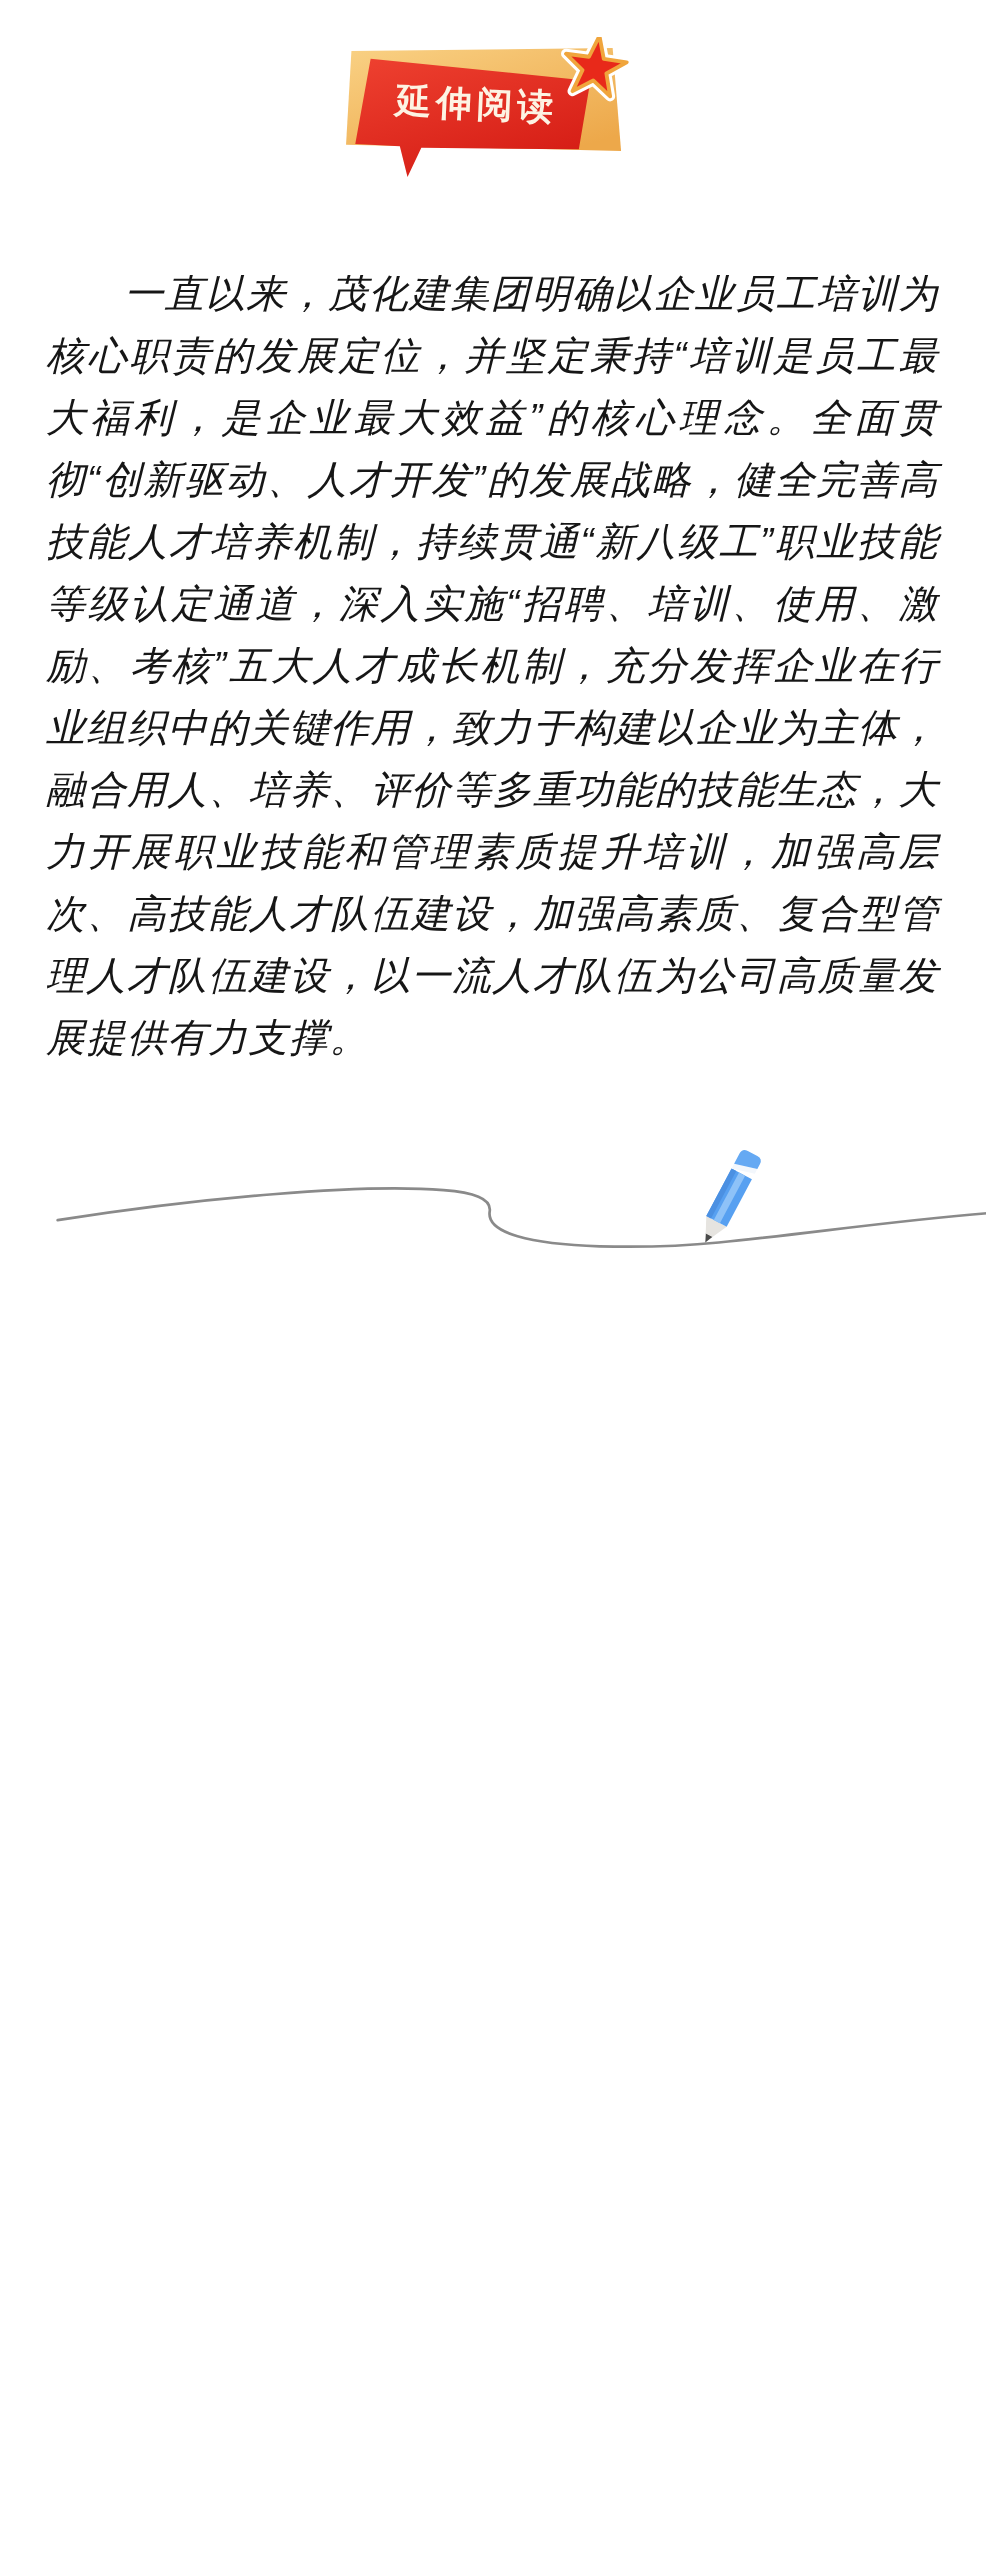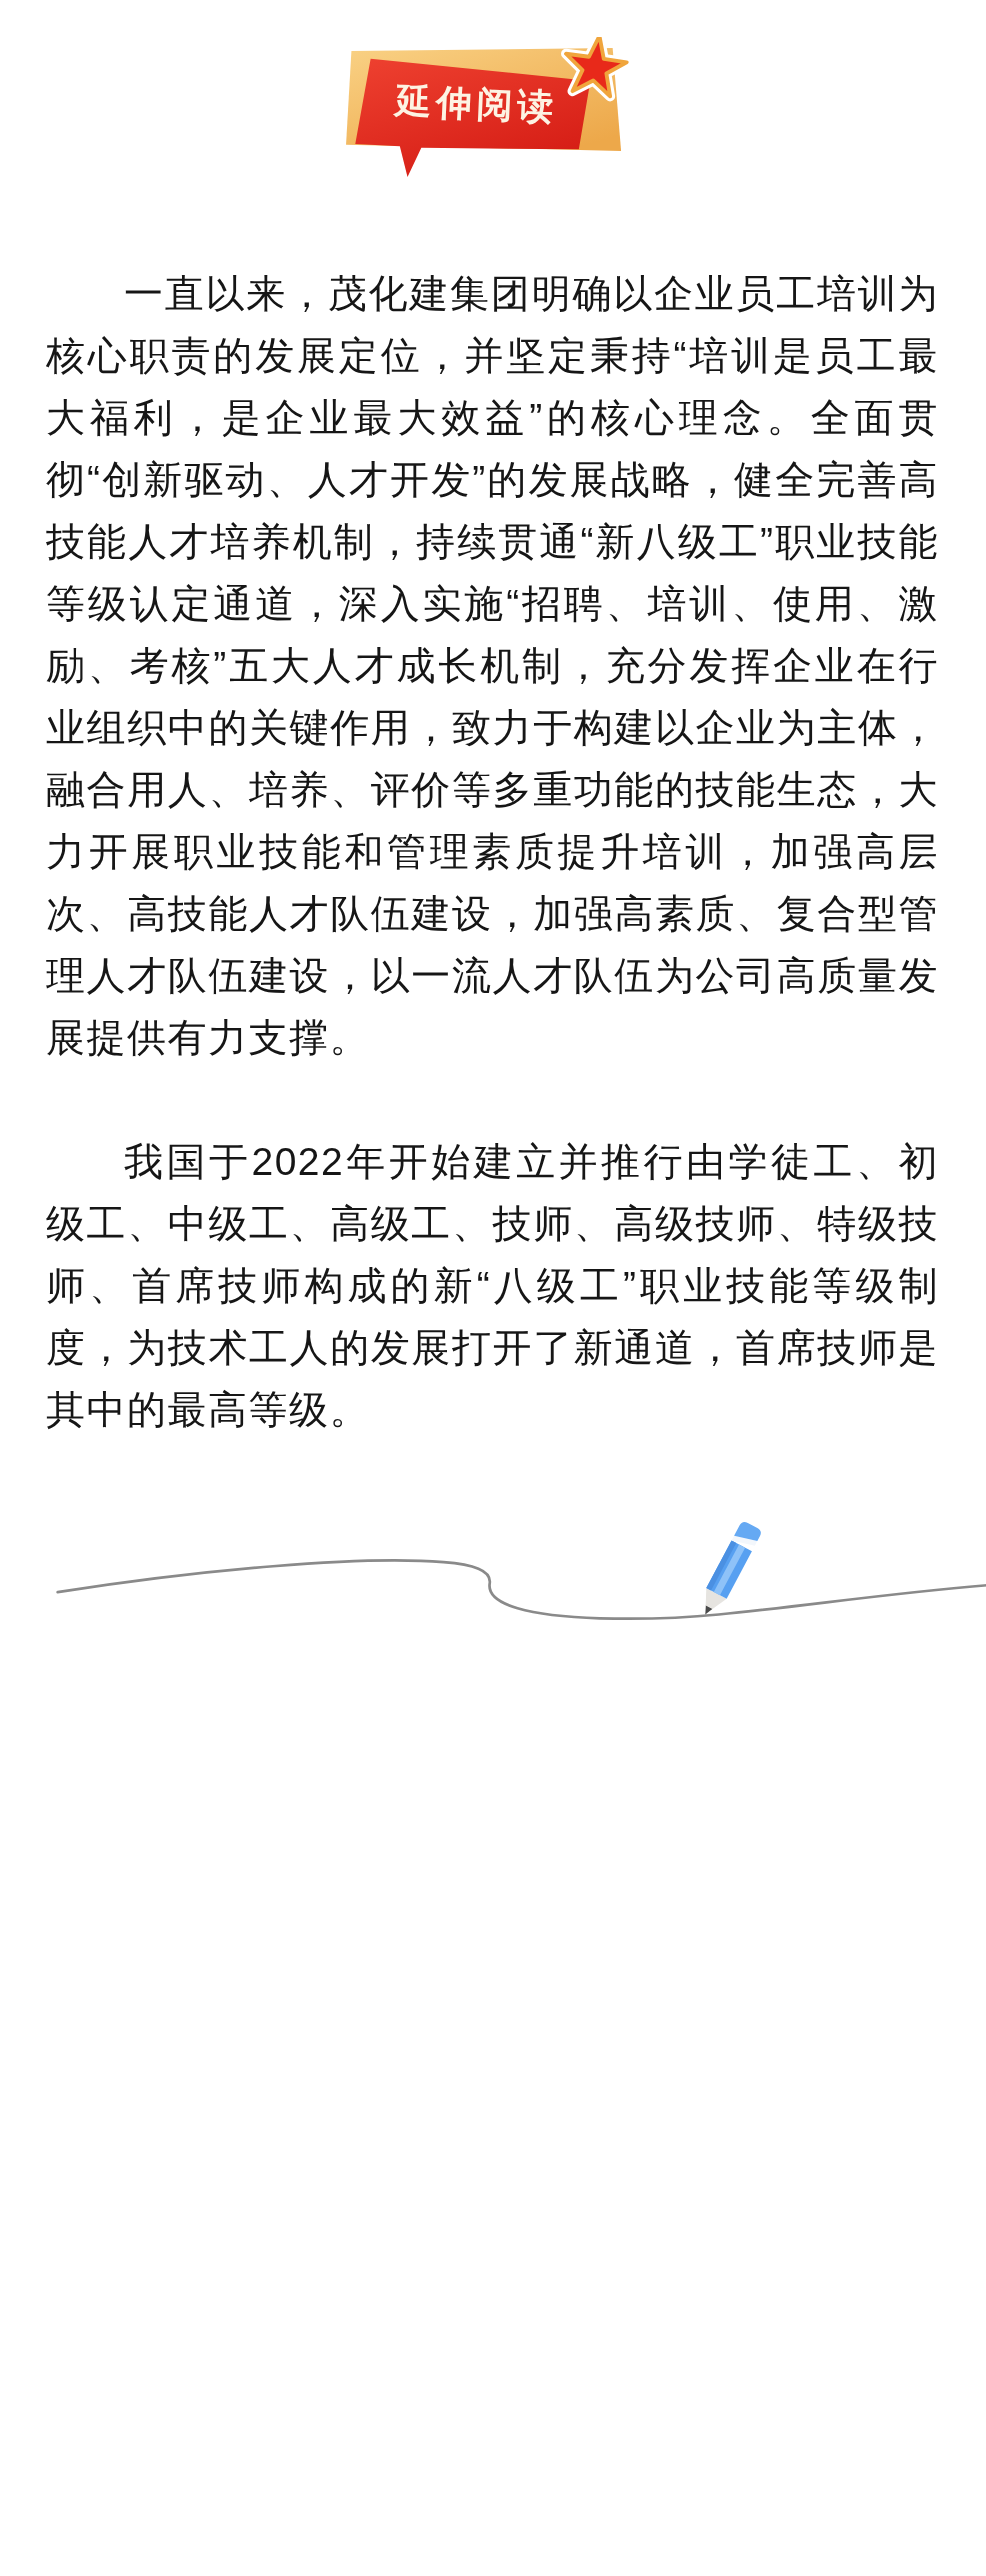--- a/index.html
+++ b/index.html
@@ -33,20 +33,21 @@
     font-size: 39px;
     line-height: 62px;
     letter-spacing: 1.5px;
     text-align: justify;
     text-justify: inter-ideograph;
     word-break: break-all;
   }
   .article p {
     margin: 0 0 62px 0;
     text-indent: 2em;
+    font-style: italic;
   }
   .article p:last-child {
     margin-bottom: 0;
   }
   .flourish-svg {
     display: block;
     margin-top: 28px;
   }
 </style>
 </head>
@@ -73,21 +74,20 @@
     <g transform="translate(354,40) rotate(8)">
       <path d="M0,-42 L9.7,-13.3 L39.9,-13 L15.7,5.1 L24.7,34 L0,16.5 L-24.7,34 L-15.7,5.1 L-39.9,-13 L-9.7,-13.3 Z" fill="#ffffff" stroke="#ffffff" stroke-width="13" stroke-linejoin="round"></path>
       <path d="M0,-42 L9.7,-13.3 L39.9,-13 L15.7,5.1 L24.7,34 L0,16.5 L-24.7,34 L-15.7,5.1 L-39.9,-13 L-9.7,-13.3 Z" fill="#e8291a" stroke="#f0a53c" stroke-width="5" stroke-linejoin="round"></path>
     </g>
 
     <text class="banner-label-text" x="200" y="103" text-anchor="middle" transform="rotate(2.5 200 87)" fill="#fdf3e3">延伸阅读</text>
   </svg>
 
   <div class="article">
     <p>一直以来，茂化建集团明确以企业员工培训为核心职责的发展定位，并坚定秉持“培训是员工最大福利，是企业最大效益”的核心理念。全面贯彻“创新驱动、人才开发”的发展战略，健全完善高技能人才培养机制，持续贯通“新八级工”职业技能等级认定通道，深入实施“招聘、培训、使用、激励、考核”五大人才成长机制，充分发挥企业在行业组织中的关键作用，致力于构建以企业为主体，融合用人、培养、评价等多重功能的技能生态，大力开展职业技能和管理素质提升培训，加强高层次、高技能人才队伍建设，加强高素质、复合型管理人才队伍建设，以一流人才队伍为公司高质量发展提供有力支撑。</p>
-    <p>我国于2022年开始建立并推行由学徒工、初级工、中级工、高级工、技师、高级技师、特级技师、首席技师构成的新“八级工”职业技能等级制度，为技术工人的发展打开了新通道，首席技师是其中的最高等级。</p>
   </div>
 
   <svg class="flourish-svg" width="987" height="231" viewBox="0 0 1284 300">
 
     <path d="M 75,160
              C 260,131 470,112 577,121
              C 615,124 640,131 637,149
              C 633,177 690,191 780,194
              C 862,196 905,192 935,189
              C 1040,179 1160,161 1284,151" fill="none" stroke="#8a8a8a" stroke-width="3.5" stroke-linecap="round"></path>

